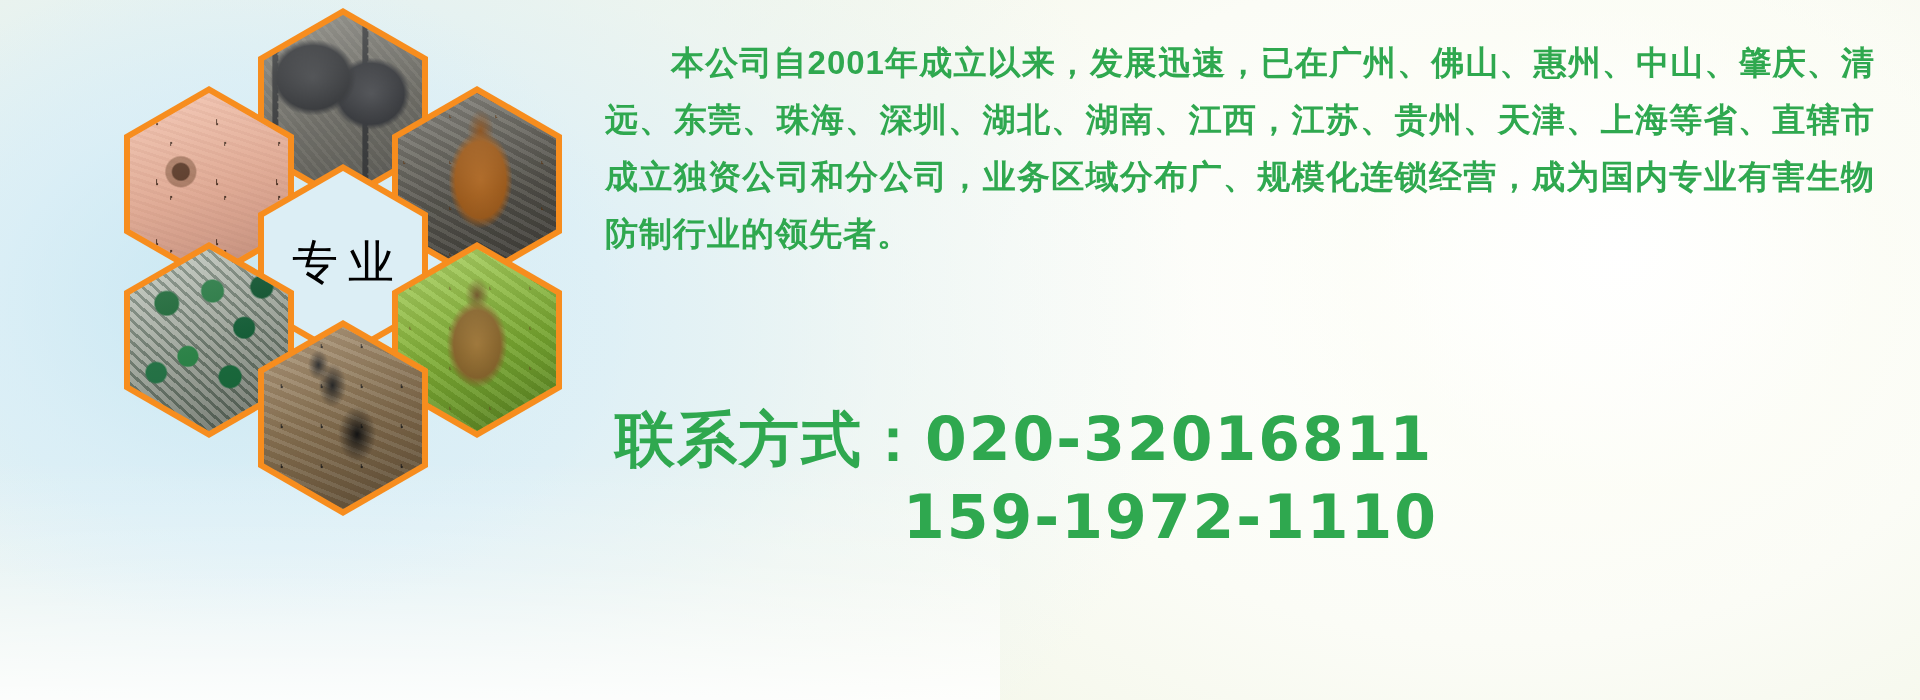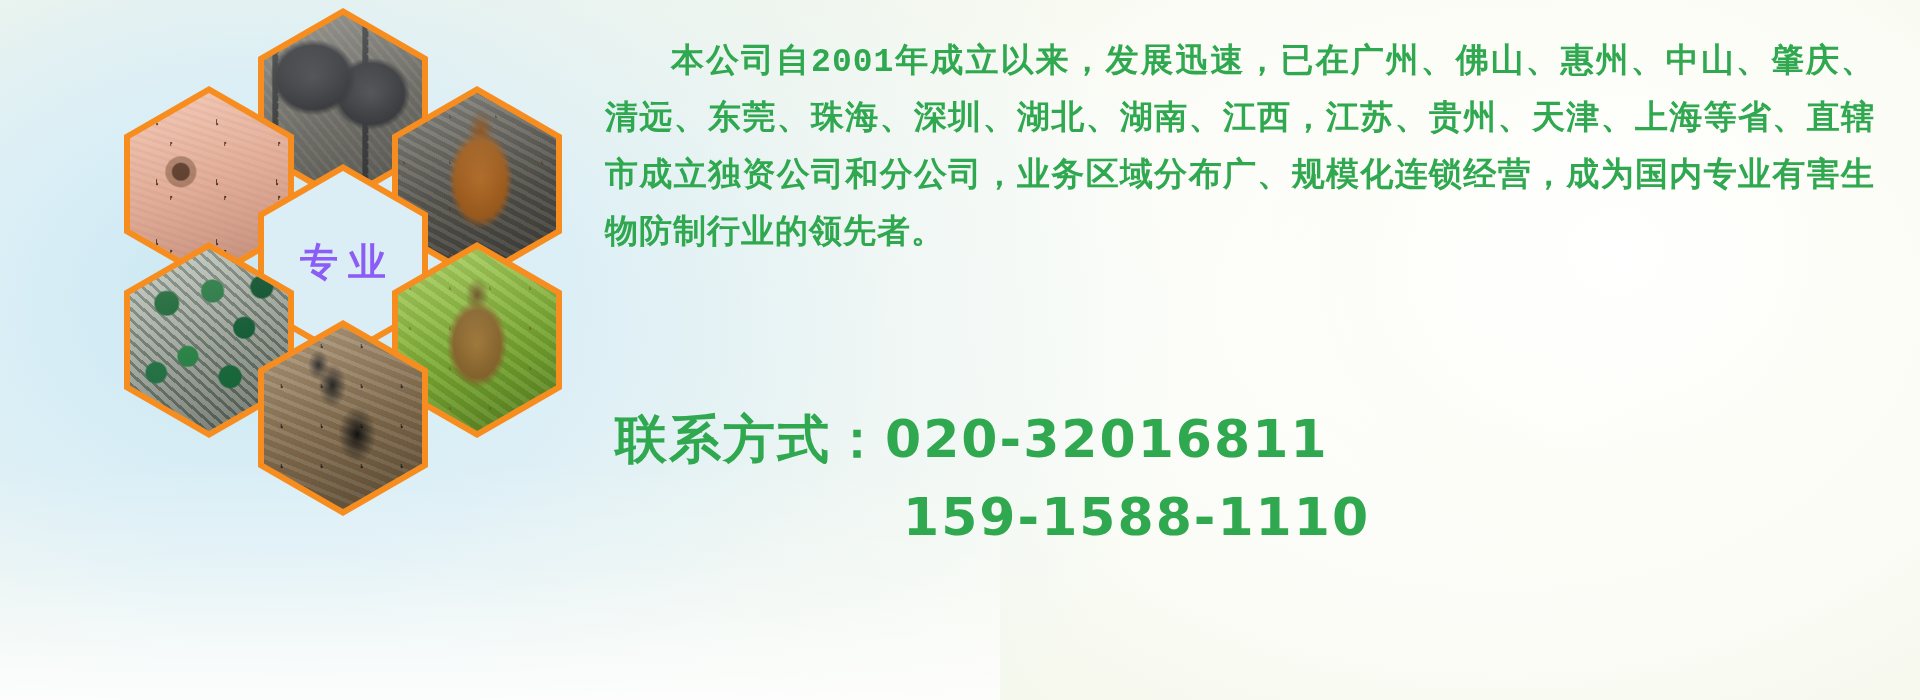--- a/index.html
+++ b/index.html
@@ -105,44 +105,44 @@
   }
 
   
   .hex-logo .inner{ background:#dceef5; }
   .logo-text{
     position:absolute; inset:0; display:flex; flex-direction:column;
     align-items:center; justify-content:center; gap:10px;
   }
   .logo-line{
     font-family:"DejaVu Sans","Liberation Sans",sans-serif;
-    font-weight:700; font-size:38px; letter-spacing:10px;
-    color:#8b5cf6; line-height:1; text-indent:10px;
+    font-weight:400; font-size:46px; letter-spacing:10px;
+    color:#000000; line-height:1; text-indent:10px;
   }
 
   
   .copy{ position:absolute; left:605px; top:34px; width:1270px; }
   .paragraph{
     color:#2fa84f;
-    font-family:Liberation Mono, monospace;
+    font-family:Liberation Sans, sans-serif;
     font-weight:700;
     font-size:33px;
     line-height:57px;
     letter-spacing:1px;
     text-indent:66px;
     text-align:justify;
     text-justify:inter-character;
   }
 
   .contact{ position:absolute; left:615px; top:400px; width:1180px; }
   .contact-line{
     color:#2fa84f;
     font-family:"DejaVu Sans","Liberation Sans",sans-serif;
     font-weight:700;
-    font-size:52px;
+    font-size:60px;
     line-height:78px;
     letter-spacing:2px;
     white-space:nowrap;
   }
   .contact-line.second{ padding-left:288px; }
 </style>
 </head>
 <body>
 
 <div class="wash-left"></div>
@@ -202,14 +202,14 @@
   </div>
 
 </div>
 
 <div class="copy">
   <p class="paragraph">本公司自2001年成立以来，发展迅速，已在广州、佛山、惠州、中山、肇庆、清远、东莞、珠海、深圳、湖北、湖南、江西，江苏、贵州、天津、上海等省、直辖市成立独资公司和分公司，业务区域分布广、规模化连锁经营，成为国内专业有害生物防制行业的领先者。</p>
 </div>
 
 <div class="contact">
   <div class="contact-line">联系方式：020-32016811</div>
-  <div class="contact-line second">159-1588-1110</div>
+  <div class="contact-line second">159-1972-1110</div>
 </div>
 
 </body></html>

